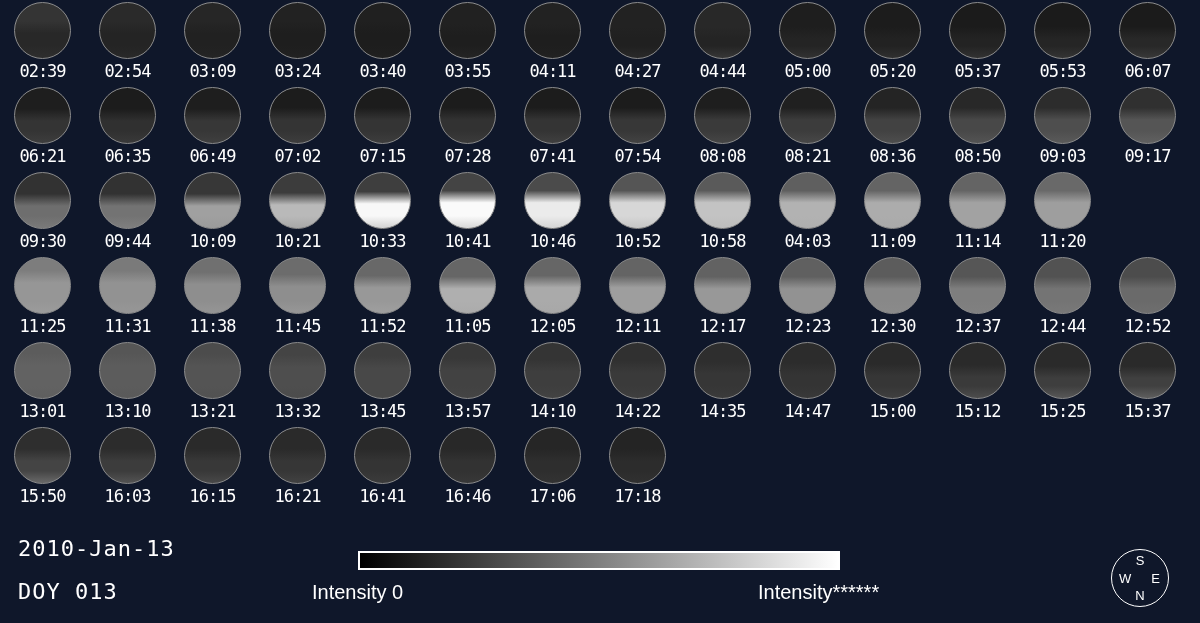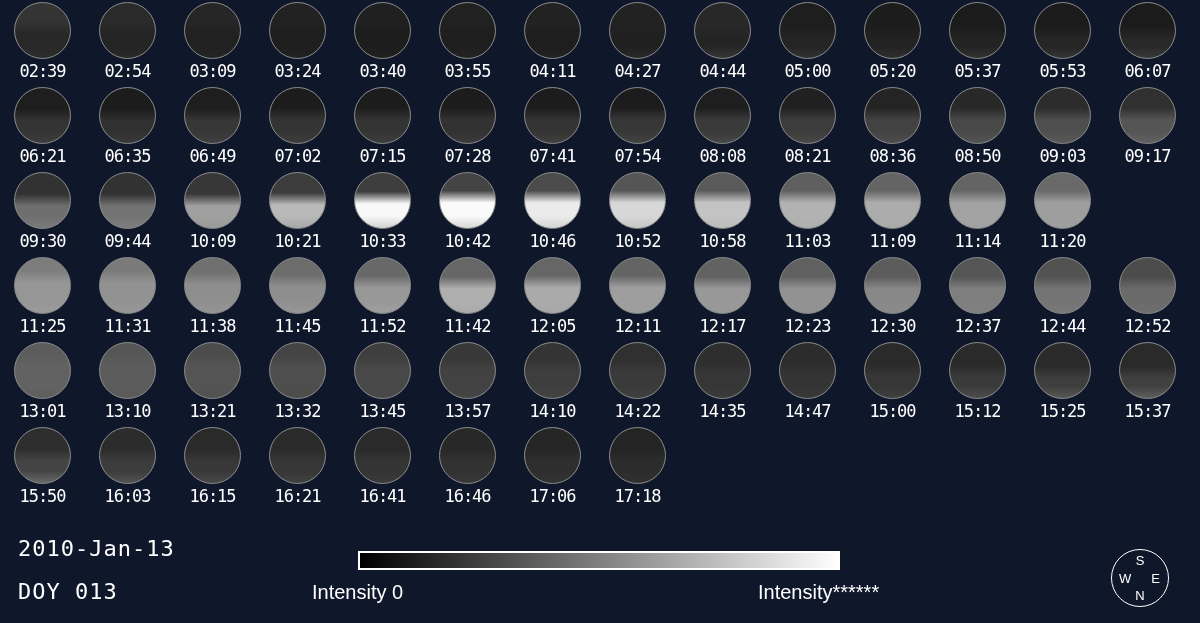--- a/index.html
+++ b/index.html
@@ -180,37 +180,37 @@
         <div class="frame-cell">
           <div class="disk" style="background: linear-gradient(rgb(60, 60, 60) 0%, rgb(60, 60, 60) 36%, rgb(185, 185, 185) 58%, rgb(185, 185, 185) 78%, rgb(170, 170, 170) 97%); border-color: rgb(140, 140, 140);"></div>
           <div class="time-label">10:21</div>
         </div>
         <div class="frame-cell">
           <div class="disk" style="background: linear-gradient(rgb(62, 62, 62) 0%, rgb(62, 62, 62) 34%, rgb(248, 248, 248) 56%, rgb(248, 248, 248) 78%, rgb(215, 215, 215) 97%); border-color: rgb(140, 140, 140);"></div>
           <div class="time-label">10:33</div>
         </div>
         <div class="frame-cell">
           <div class="disk" style="background: linear-gradient(rgb(68, 68, 68) 0%, rgb(68, 68, 68) 32%, rgb(250, 250, 250) 54%, rgb(250, 250, 250) 78%, rgb(220, 220, 220) 97%); border-color: rgb(140, 140, 140);"></div>
-          <div class="time-label">10:42</div>
+          <div class="time-label">10:41</div>
         </div>
         <div class="frame-cell">
           <div class="disk" style="background: linear-gradient(rgb(75, 75, 75) 0%, rgb(75, 75, 75) 32%, rgb(235, 235, 235) 54%, rgb(235, 235, 235) 78%, rgb(215, 215, 215) 97%); border-color: rgb(140, 140, 140);"></div>
           <div class="time-label">10:46</div>
         </div>
         <div class="frame-cell">
           <div class="disk" style="background: linear-gradient(rgb(85, 85, 85) 0%, rgb(85, 85, 85) 32%, rgb(215, 215, 215) 54%, rgb(215, 215, 215) 78%, rgb(200, 200, 200) 97%); border-color: rgb(140, 140, 140);"></div>
           <div class="time-label">10:52</div>
         </div>
         <div class="frame-cell">
           <div class="disk" style="background: linear-gradient(rgb(90, 90, 90) 0%, rgb(90, 90, 90) 32%, rgb(195, 195, 195) 54%, rgb(195, 195, 195) 78%, rgb(190, 190, 190) 97%); border-color: rgb(140, 140, 140);"></div>
           <div class="time-label">10:58</div>
         </div>
         <div class="frame-cell">
           <div class="disk" style="background: linear-gradient(rgb(95, 95, 95) 0%, rgb(95, 95, 95) 32%, rgb(178, 178, 178) 54%, rgb(178, 178, 178) 78%, rgb(175, 175, 175) 97%); border-color: rgb(140, 140, 140);"></div>
-          <div class="time-label">11:03</div>
+          <div class="time-label">04:03</div>
         </div>
         <div class="frame-cell">
           <div class="disk" style="background: linear-gradient(rgb(100, 100, 100) 0%, rgb(100, 100, 100) 32%, rgb(172, 172, 172) 54%, rgb(172, 172, 172) 78%, rgb(170, 170, 170) 97%); border-color: rgb(140, 140, 140);"></div>
           <div class="time-label">11:09</div>
         </div>
         <div class="frame-cell">
           <div class="disk" style="background: linear-gradient(rgb(100, 100, 100) 0%, rgb(100, 100, 100) 32%, rgb(162, 162, 162) 54%, rgb(162, 162, 162) 78%, rgb(162, 162, 162) 97%); border-color: rgb(140, 140, 140);"></div>
           <div class="time-label">11:14</div>
         </div>
         <div class="frame-cell">
@@ -234,21 +234,21 @@
         <div class="frame-cell">
           <div class="disk" style="background: linear-gradient(rgb(108, 108, 108) 0%, rgb(108, 108, 108) 30%, rgb(142, 142, 142) 52%, rgb(142, 142, 142) 78%, rgb(150, 150, 150) 97%); border-color: rgb(140, 140, 140);"></div>
           <div class="time-label">11:45</div>
         </div>
         <div class="frame-cell">
           <div class="disk" style="background: linear-gradient(rgb(104, 104, 104) 0%, rgb(104, 104, 104) 32%, rgb(152, 152, 152) 54%, rgb(152, 152, 152) 78%, rgb(158, 158, 158) 97%); border-color: rgb(140, 140, 140);"></div>
           <div class="time-label">11:52</div>
         </div>
         <div class="frame-cell">
           <div class="disk" style="background: linear-gradient(rgb(102, 102, 102) 0%, rgb(102, 102, 102) 34%, rgb(175, 175, 175) 56%, rgb(175, 175, 175) 78%, rgb(172, 172, 172) 97%); border-color: rgb(140, 140, 140);"></div>
-          <div class="time-label">11:42</div>
+          <div class="time-label">11:05</div>
         </div>
         <div class="frame-cell">
           <div class="disk" style="background: linear-gradient(rgb(102, 102, 102) 0%, rgb(102, 102, 102) 32%, rgb(170, 170, 170) 54%, rgb(170, 170, 170) 78%, rgb(168, 168, 168) 97%); border-color: rgb(140, 140, 140);"></div>
           <div class="time-label">12:05</div>
         </div>
         <div class="frame-cell">
           <div class="disk" style="background: linear-gradient(rgb(100, 100, 100) 0%, rgb(100, 100, 100) 32%, rgb(158, 158, 158) 54%, rgb(158, 158, 158) 78%, rgb(158, 158, 158) 97%); border-color: rgb(140, 140, 140);"></div>
           <div class="time-label">12:11</div>
         </div>
         <div class="frame-cell">

